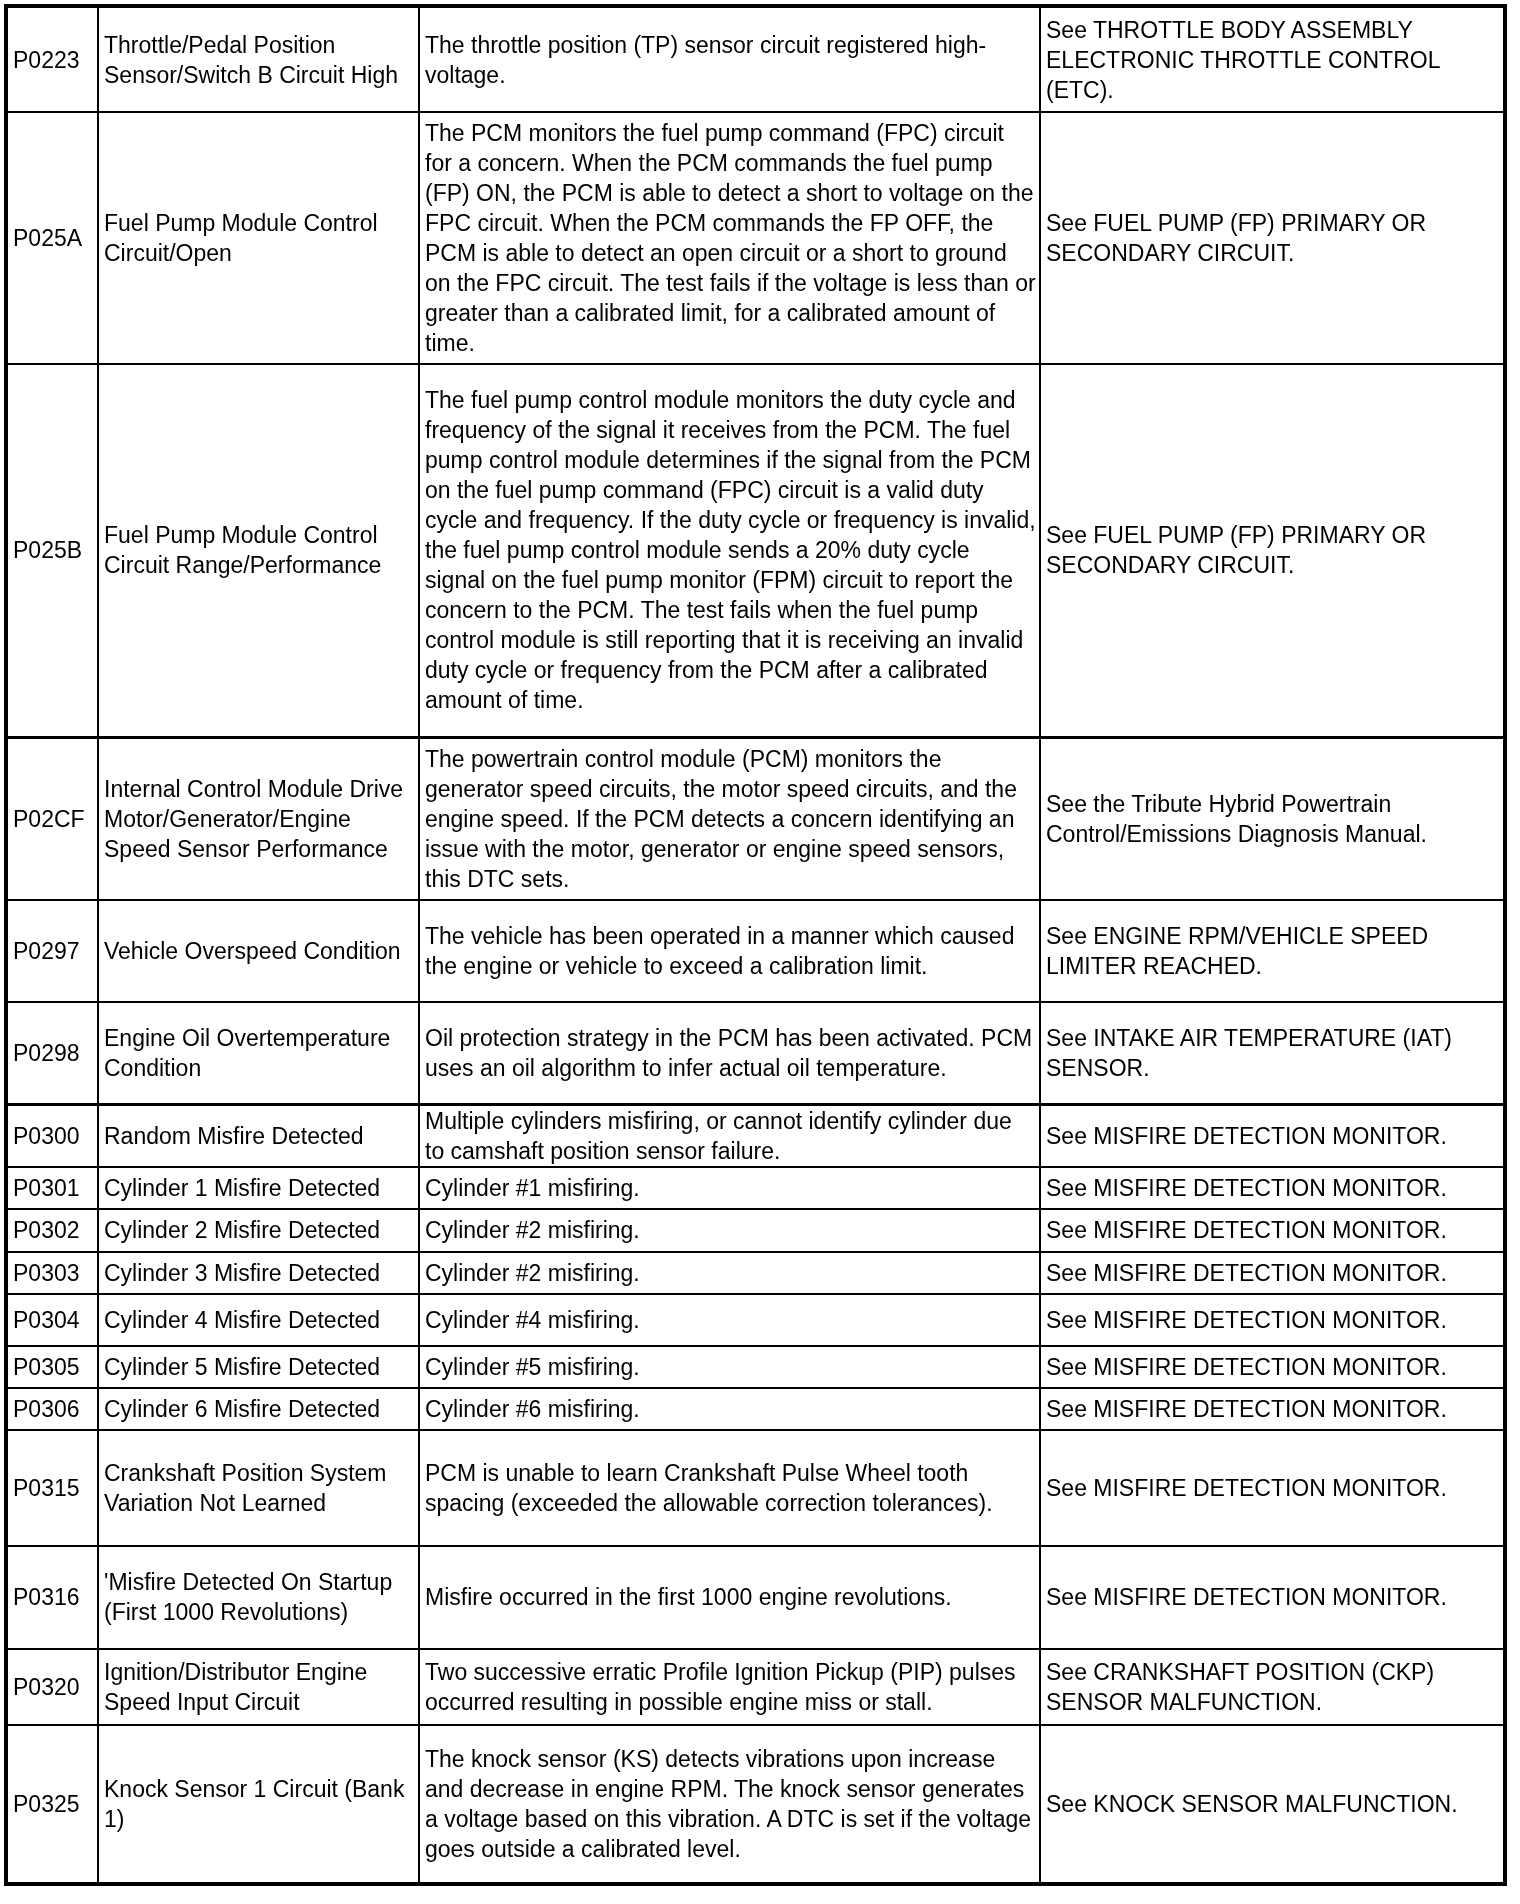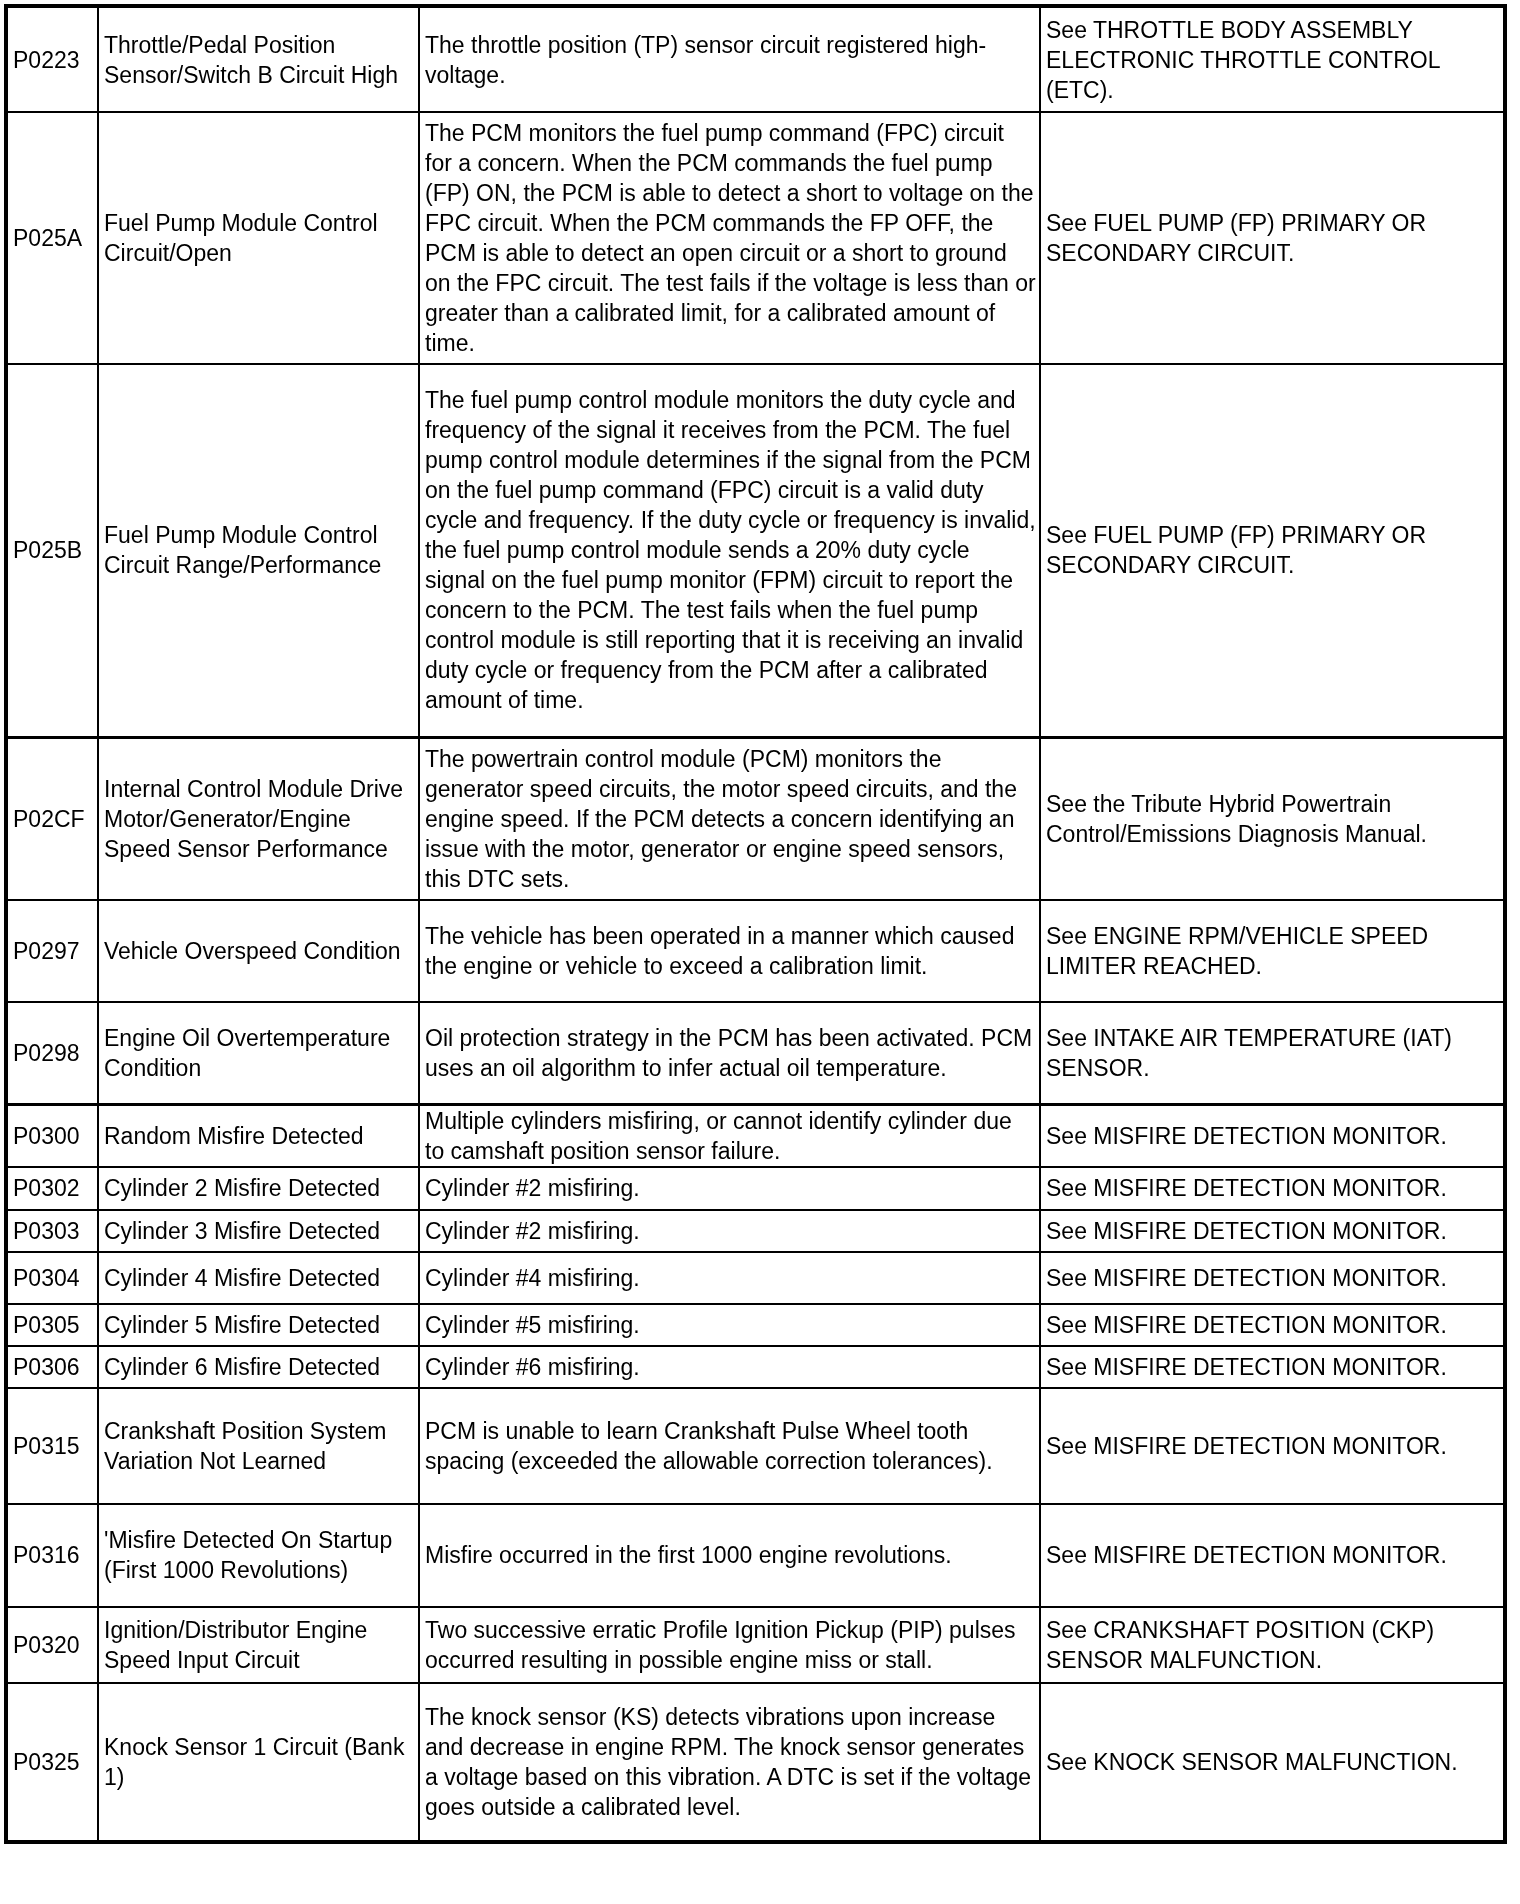--- a/index.html
+++ b/index.html
@@ -67,20 +67,26 @@
           <td>Engine Oil Overtemperature Condition</td>
           <td>Oil protection strategy in the PCM has been activated. PCM uses an oil algorithm to infer actual oil temperature.</td>
           <td>See INTAKE AIR TEMPERATURE (IAT) SENSOR.</td>
         </tr>
         <tr style="height: 60px;">
           <td>P0300</td>
           <td>Random Misfire Detected</td>
           <td>Multiple cylinders misfiring, or cannot identify cylinder due to camshaft position sensor failure.</td>
           <td>See MISFIRE DETECTION MONITOR.</td>
         </tr>
+        <tr style="height: 42px;">
+          <td>P0301</td>
+          <td>Cylinder 1 Misfire Detected</td>
+          <td>Cylinder #1 misfiring.</td>
+          <td>See MISFIRE DETECTION MONITOR.</td>
+        </tr>
         <tr style="height: 43px;">
           <td>P0302</td>
           <td>Cylinder 2 Misfire Detected</td>
           <td>Cylinder #2 misfiring.</td>
           <td>See MISFIRE DETECTION MONITOR.</td>
         </tr>
         <tr style="height: 42px; padding-left: 30px;">
           <td>P0303</td>
           <td>Cylinder 3 Misfire Detected</td>
           <td>Cylinder #2 misfiring.</td>

